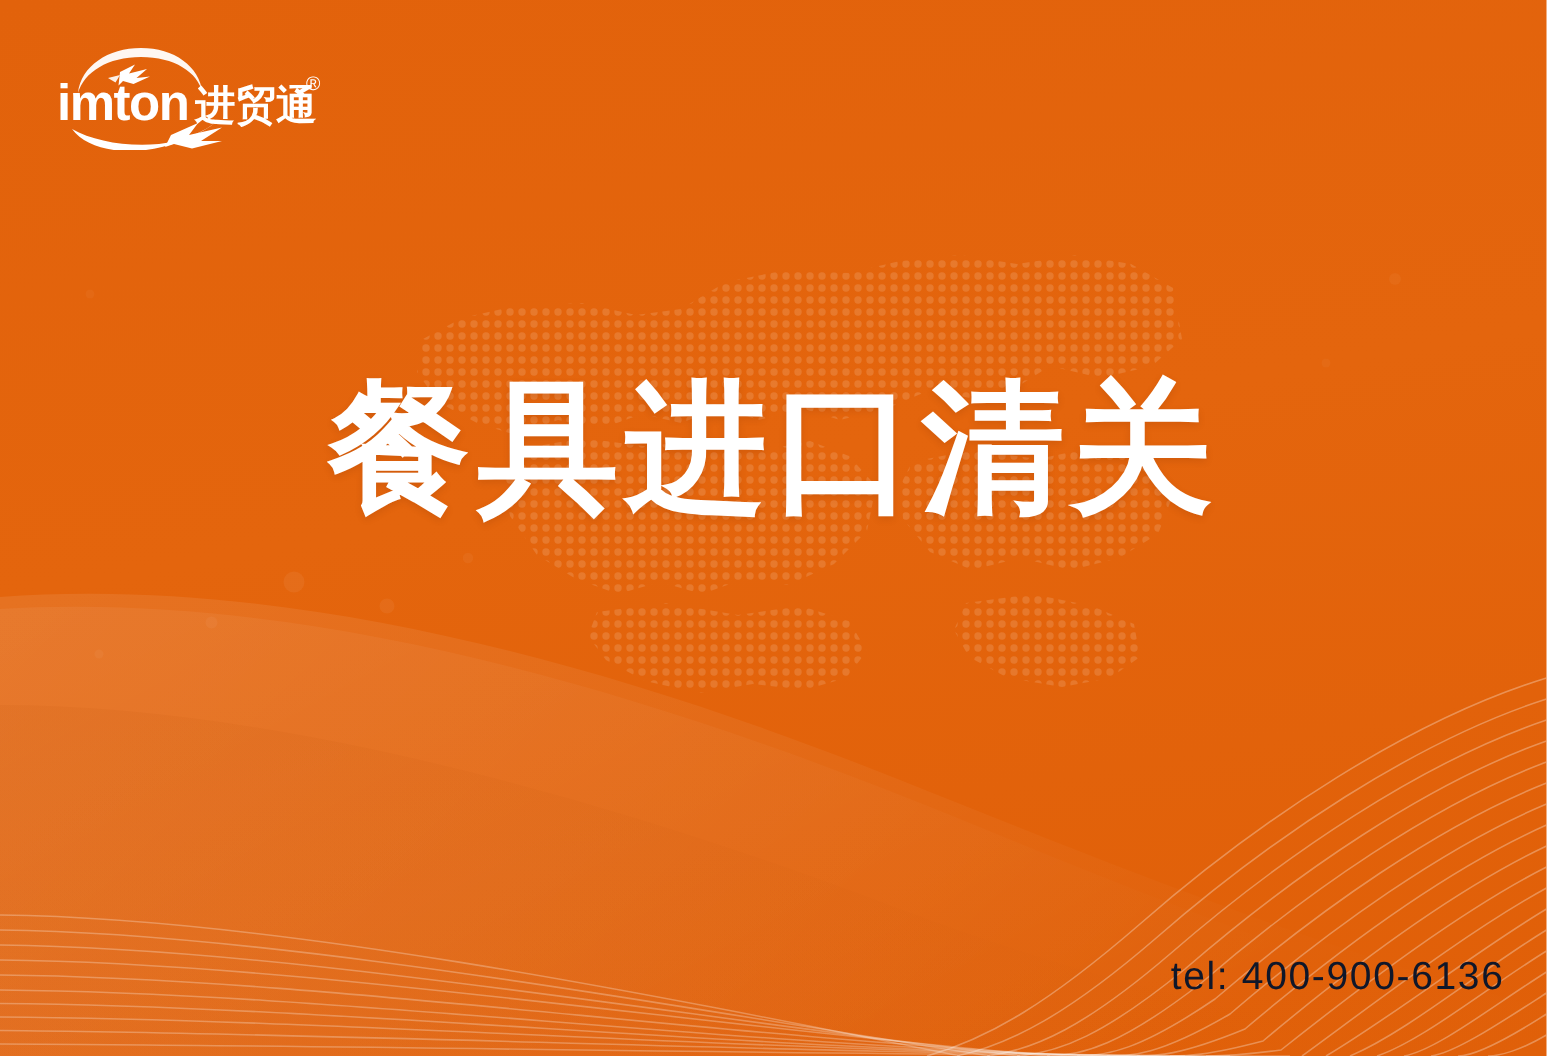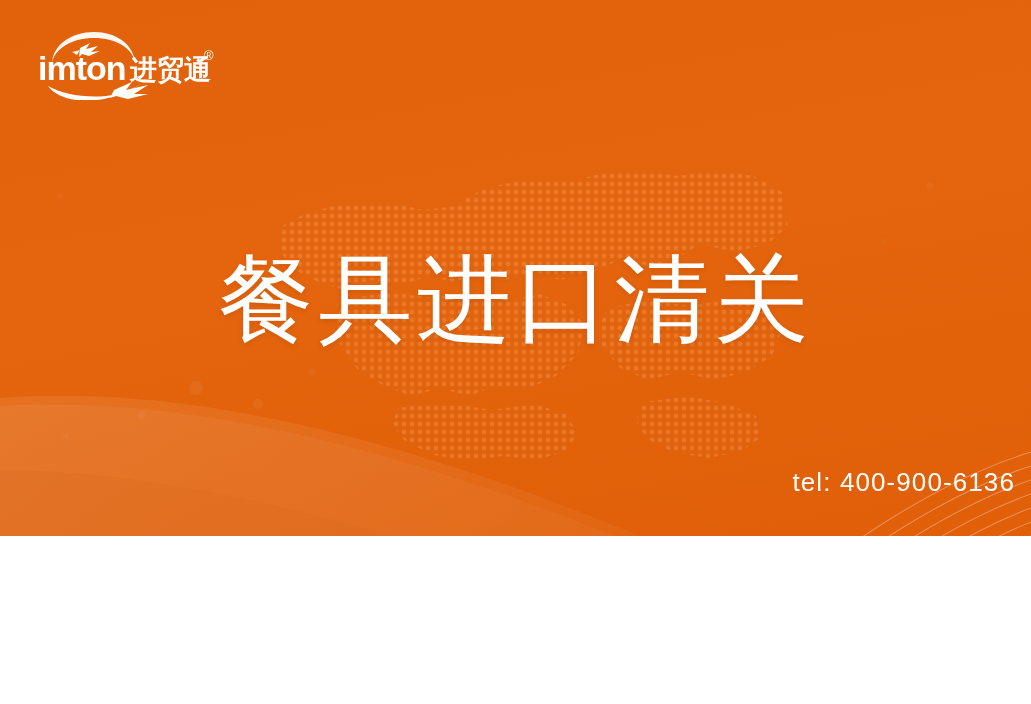--- a/index.html
+++ b/index.html
@@ -3,21 +3,21 @@
 <meta charset="utf-8">
 <style>
   html, body {
     margin: 0;
     padding: 0;
     background: #ffffff;
   }
   #banner {
     position: relative;
     width: 1031px;
-    height: 536px;
+    height: 704px;
     overflow: hidden;
     background: #e2620b;
     font-family: "Liberation Sans", "DejaVu Sans", sans-serif;
   }
 
   
   .layer {
     position: absolute;
     inset: 0;
     pointer-events: none;
@@ -60,28 +60,28 @@
     top: 236px;
     width: 1031px;
     text-align: center;
     color: #ffffff;
     font-size: 95px;
     line-height: 126px;
     letter-spacing: 4px;
     font-weight: 400;
     text-shadow: 0 2px 5px rgba(120,45,0,0.16);
   }
-  #headline .hl-line { display: block; white-space: nowrap; }
+  #headline .hl-line { display: block; white-space: nowrap; font-weight: bold; }
 
   
   #phone {
     position: absolute;
-    right: 16px;
+    right: 28px;
     bottom: 38px;
-    color: #ffffff;
+    color: #0f172a;
     font-size: 26px;
     letter-spacing: 1.1px;
     white-space: nowrap;
     text-align: right;
   }
 </style>
 </head>
 <body>
 
 <div id="banner">

